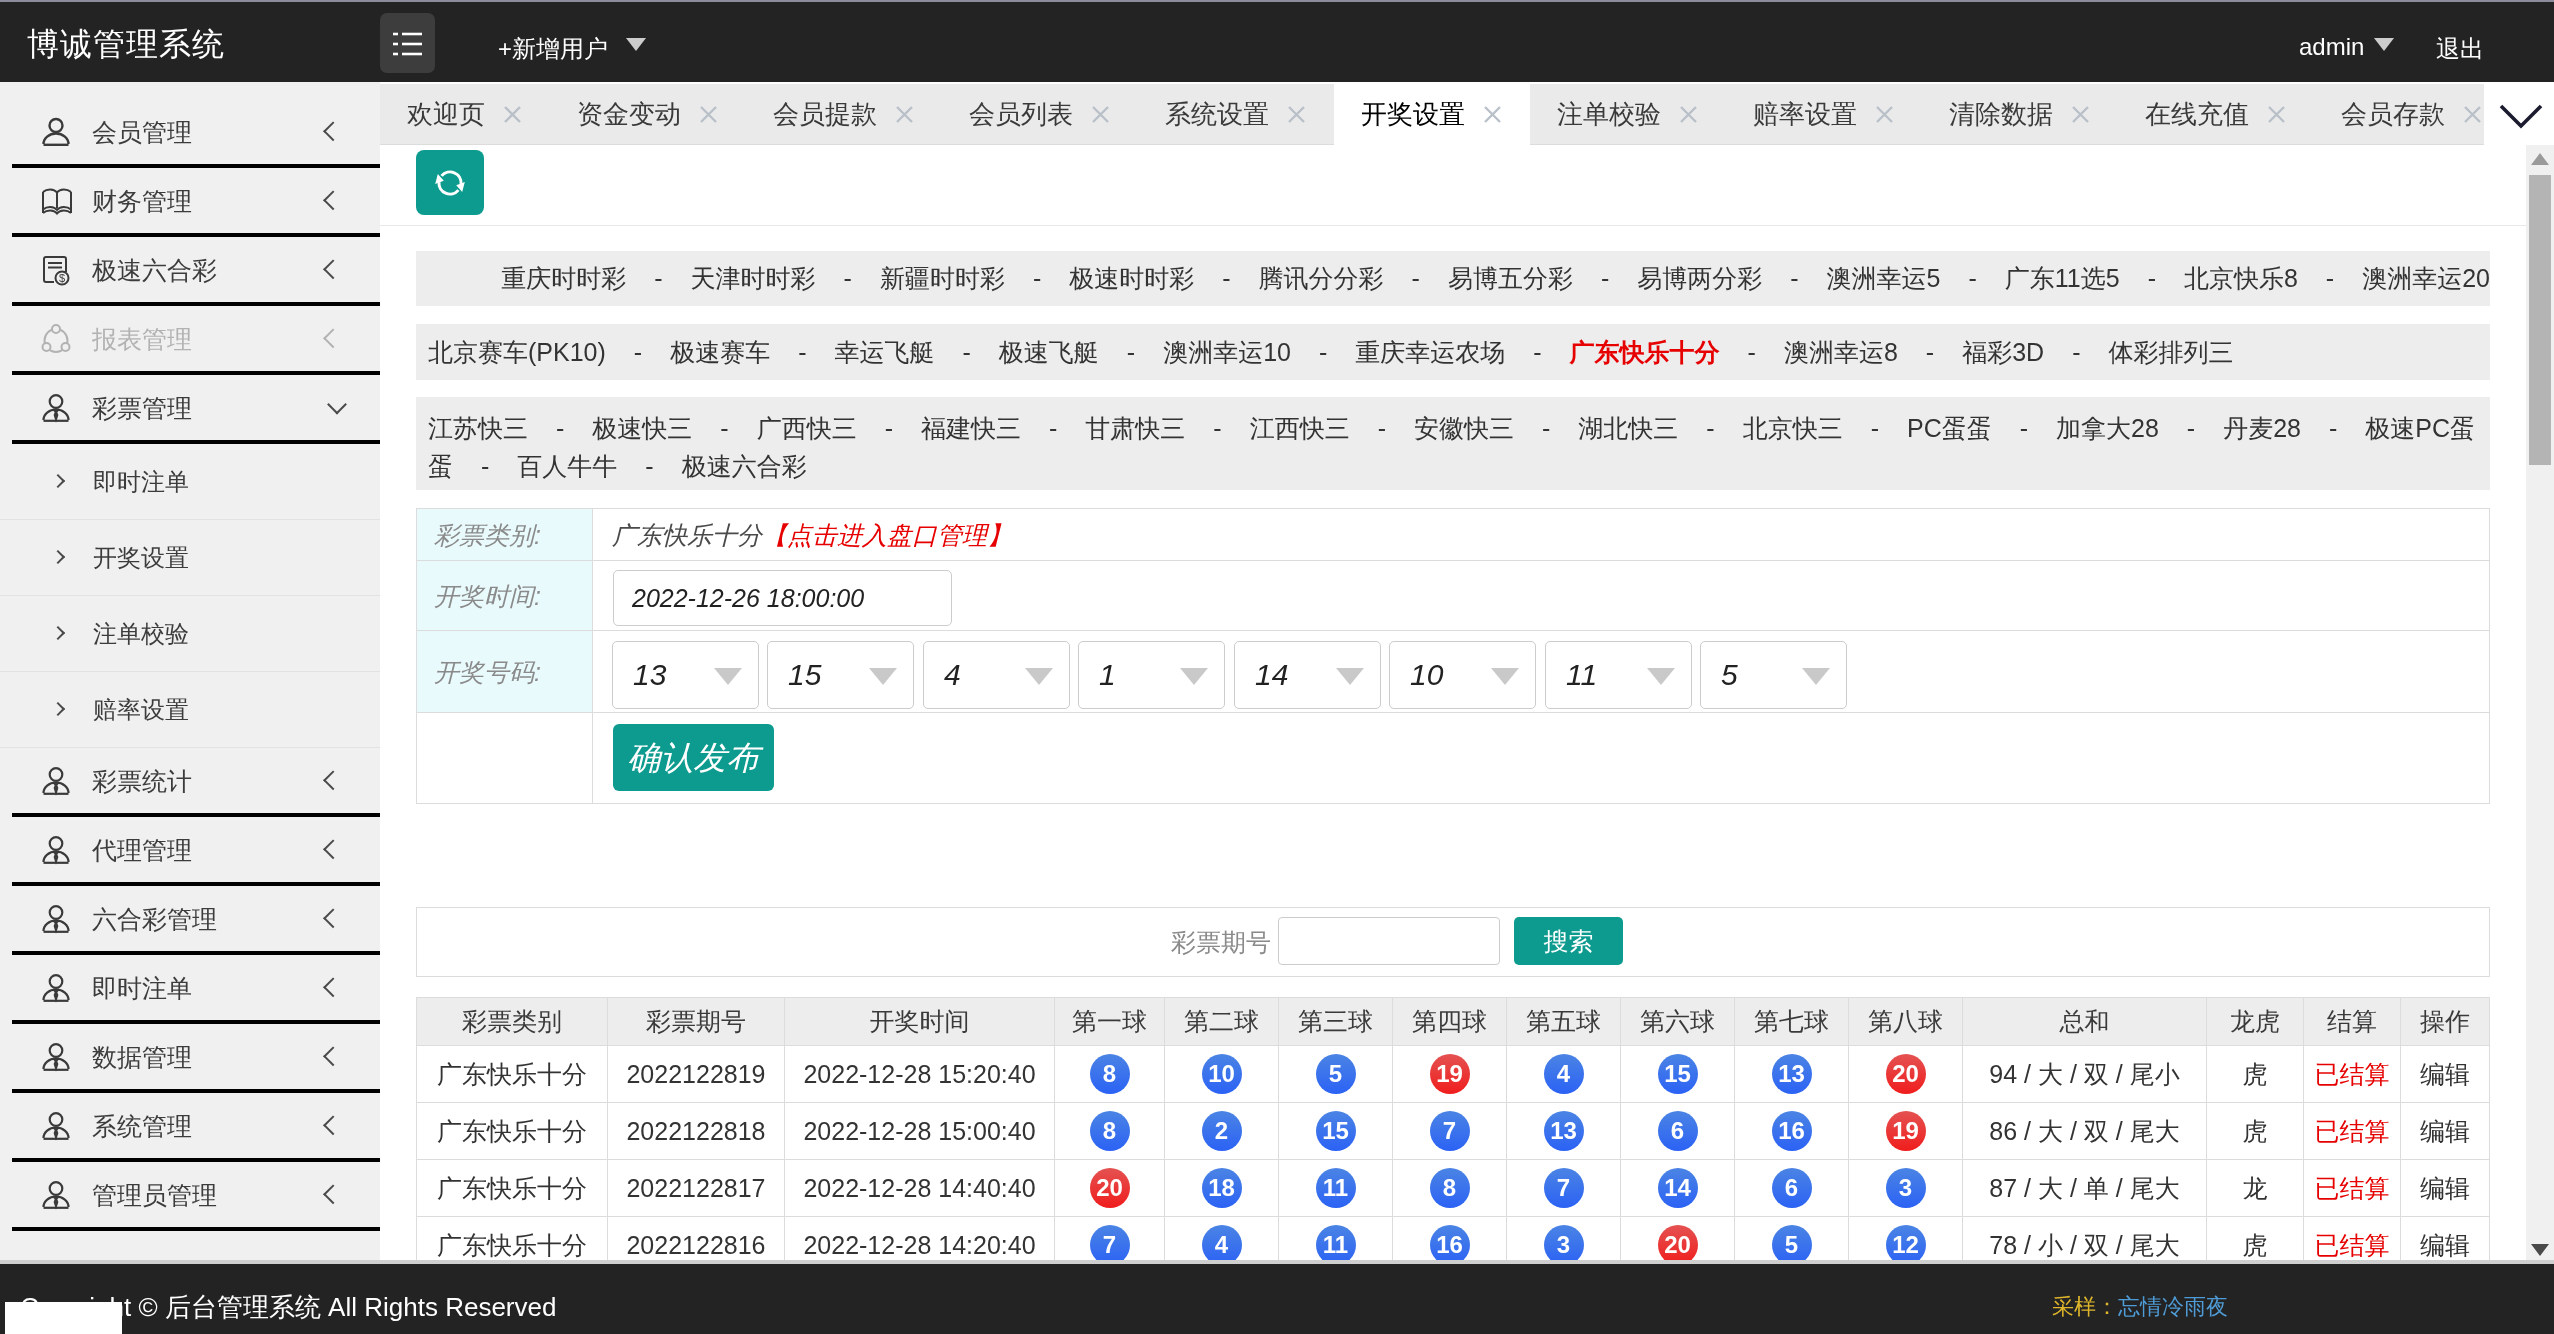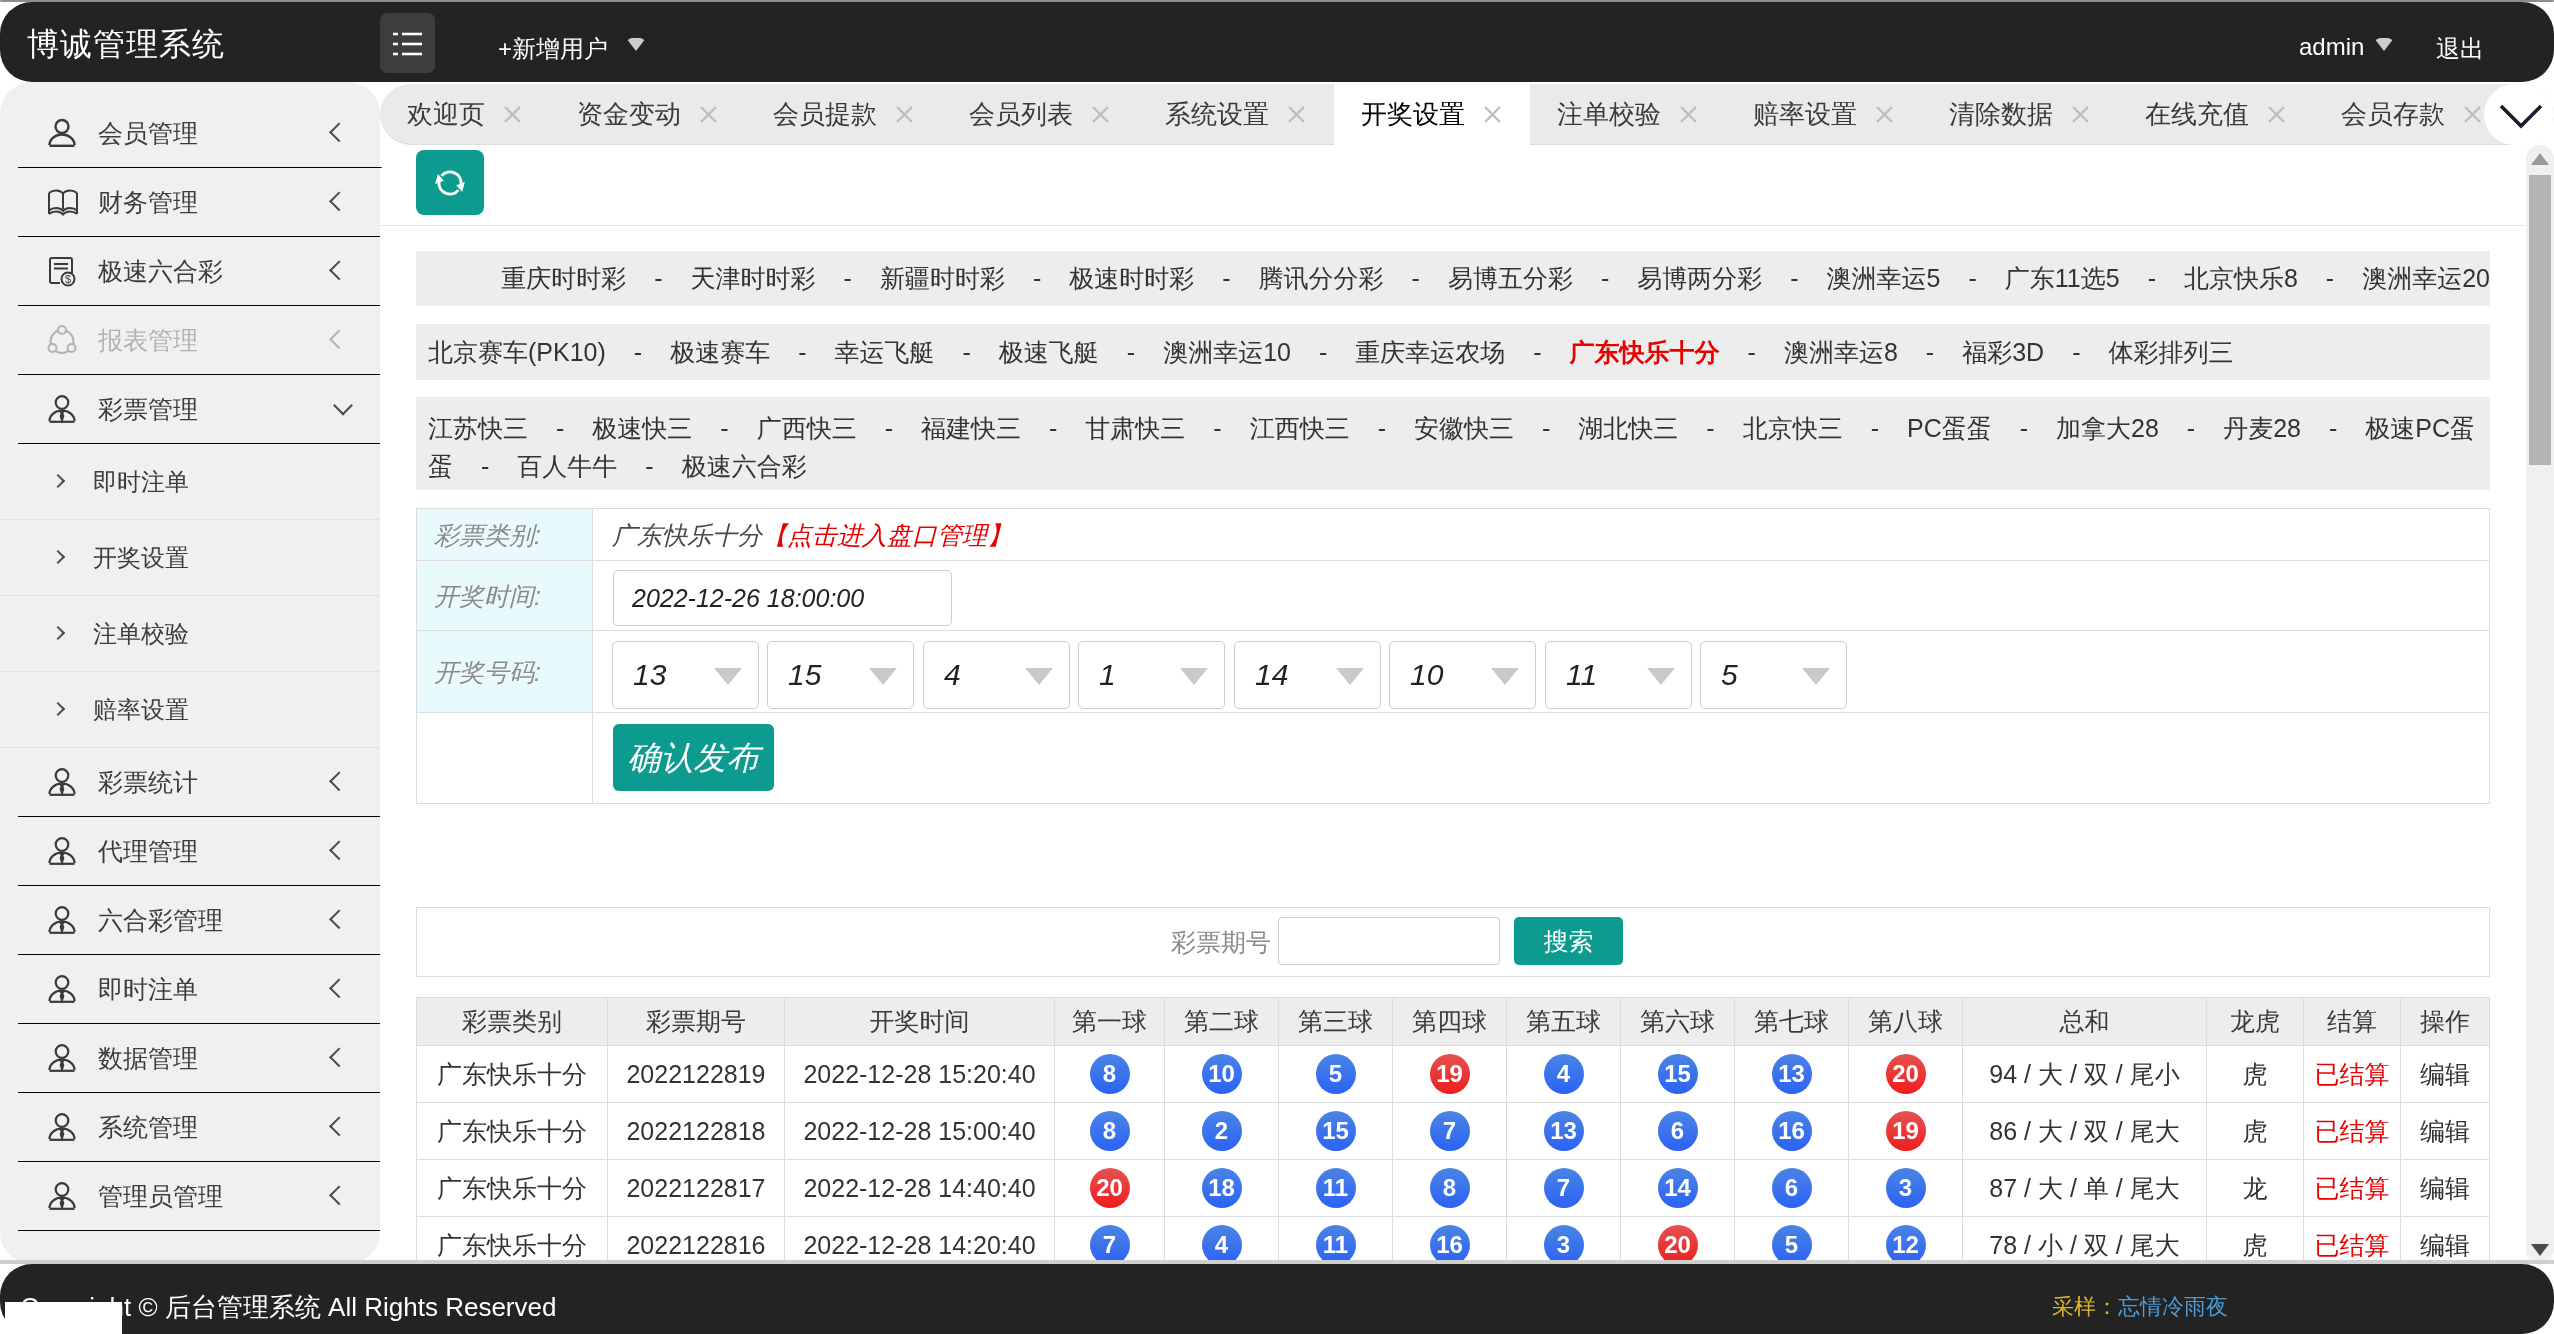--- a/index.html
+++ b/index.html
@@ -1,33 +1,33 @@
 <!DOCTYPE html>
 <html><head>
 <meta charset="utf-8">
 <style>
 * { margin:0; padding:0; box-sizing:border-box; }
 html,body { width:2554px; height:1334px; overflow:hidden; font-family:"Liberation Sans", sans-serif; }
 body { position:relative; background:#fff; }
-.abs { position:absolute;border-radius:32px; }
+.abs { position:absolute; }
 
 #topstrip { left:0; top:0; width:2554px; height:2px; background:#8b8b99; }
 #header { left:0; top:2px; width:2554px; height:80px; background:#232323; }
 #logo { left:27px; top:21px; font-size:32px; color:#fff; letter-spacing:1px; }
 #menubtn { left:380px; top:11px; width:55px; height:60px; background:#3d3d3d; border-radius:7px; }
 #menubtn svg { position:absolute; left:13px; top:17px; }
 #adduser { left:498px; top:31px; font-size:24px; color:#fff; }
 .caret { width:0; height:0; border-left:10px solid transparent; border-right:10px solid transparent; border-top:13px solid #ccc; }
 #caret1 { left:626px; top:36px; }
 #admin { left:2299px; top:31px; font-size:24px; color:#fff; }
 #caret2 { left:2374px; top:36px; }
 #logout { left:2436px; top:31px; font-size:24px; color:#fff; }
 
 #sidebar { left:0; top:82px; width:380px; height:1182px; background:#f0f0f0; }
-.mitem { position:absolute; left:18px; width:380px; height:69px; border-bottom:1px solid #000000; }
+.mitem { position:absolute; left:12px; width:380px; height:69px; border-bottom:4px solid #000000; }
 .mitem .txt { position:absolute; left:80px; top:50%; transform:translateY(-50%); font-size:25px; color:#3c3c3c; }
 .mitem svg.ic { position:absolute; left:29px; top:50%; transform:translateY(-50%); }
 .chev { position:absolute; right:52px; top:50%; width:14px; height:14px; border-left:2.5px solid #4a4a4a; border-bottom:2.5px solid #4a4a4a; transform:translateY(-55%) rotate(45deg); }
 .chevd { position:absolute; right:48px; top:50%; width:14px; height:14px; border-left:2.5px solid #4a4a4a; border-bottom:2.5px solid #4a4a4a; transform:translateY(-75%) rotate(-45deg); }
 .sitem { position:absolute; left:0; width:380px; height:76px; border-bottom:1px solid #e2e2e2; }
 .sitem .txt { position:absolute; left:93px; top:50%; transform:translateY(-50%); font-size:24px; color:#3c3c3c; }
 .sitem .arr { position:absolute; left:53px; top:50%; width:10px; height:10px; border-right:2.5px solid #4a4a4a; border-top:2.5px solid #4a4a4a; transform:translateY(-60%) rotate(45deg); }
 .gray .txt { color:#b2b2b2; }
 
 #tabbar { left:380px; top:82px; width:2174px; height:63px; background:#eaeaea; border-top:2px solid #fff; white-space:nowrap; overflow:hidden; box-shadow:inset 0 -1px 0 #dcdcdc; }

